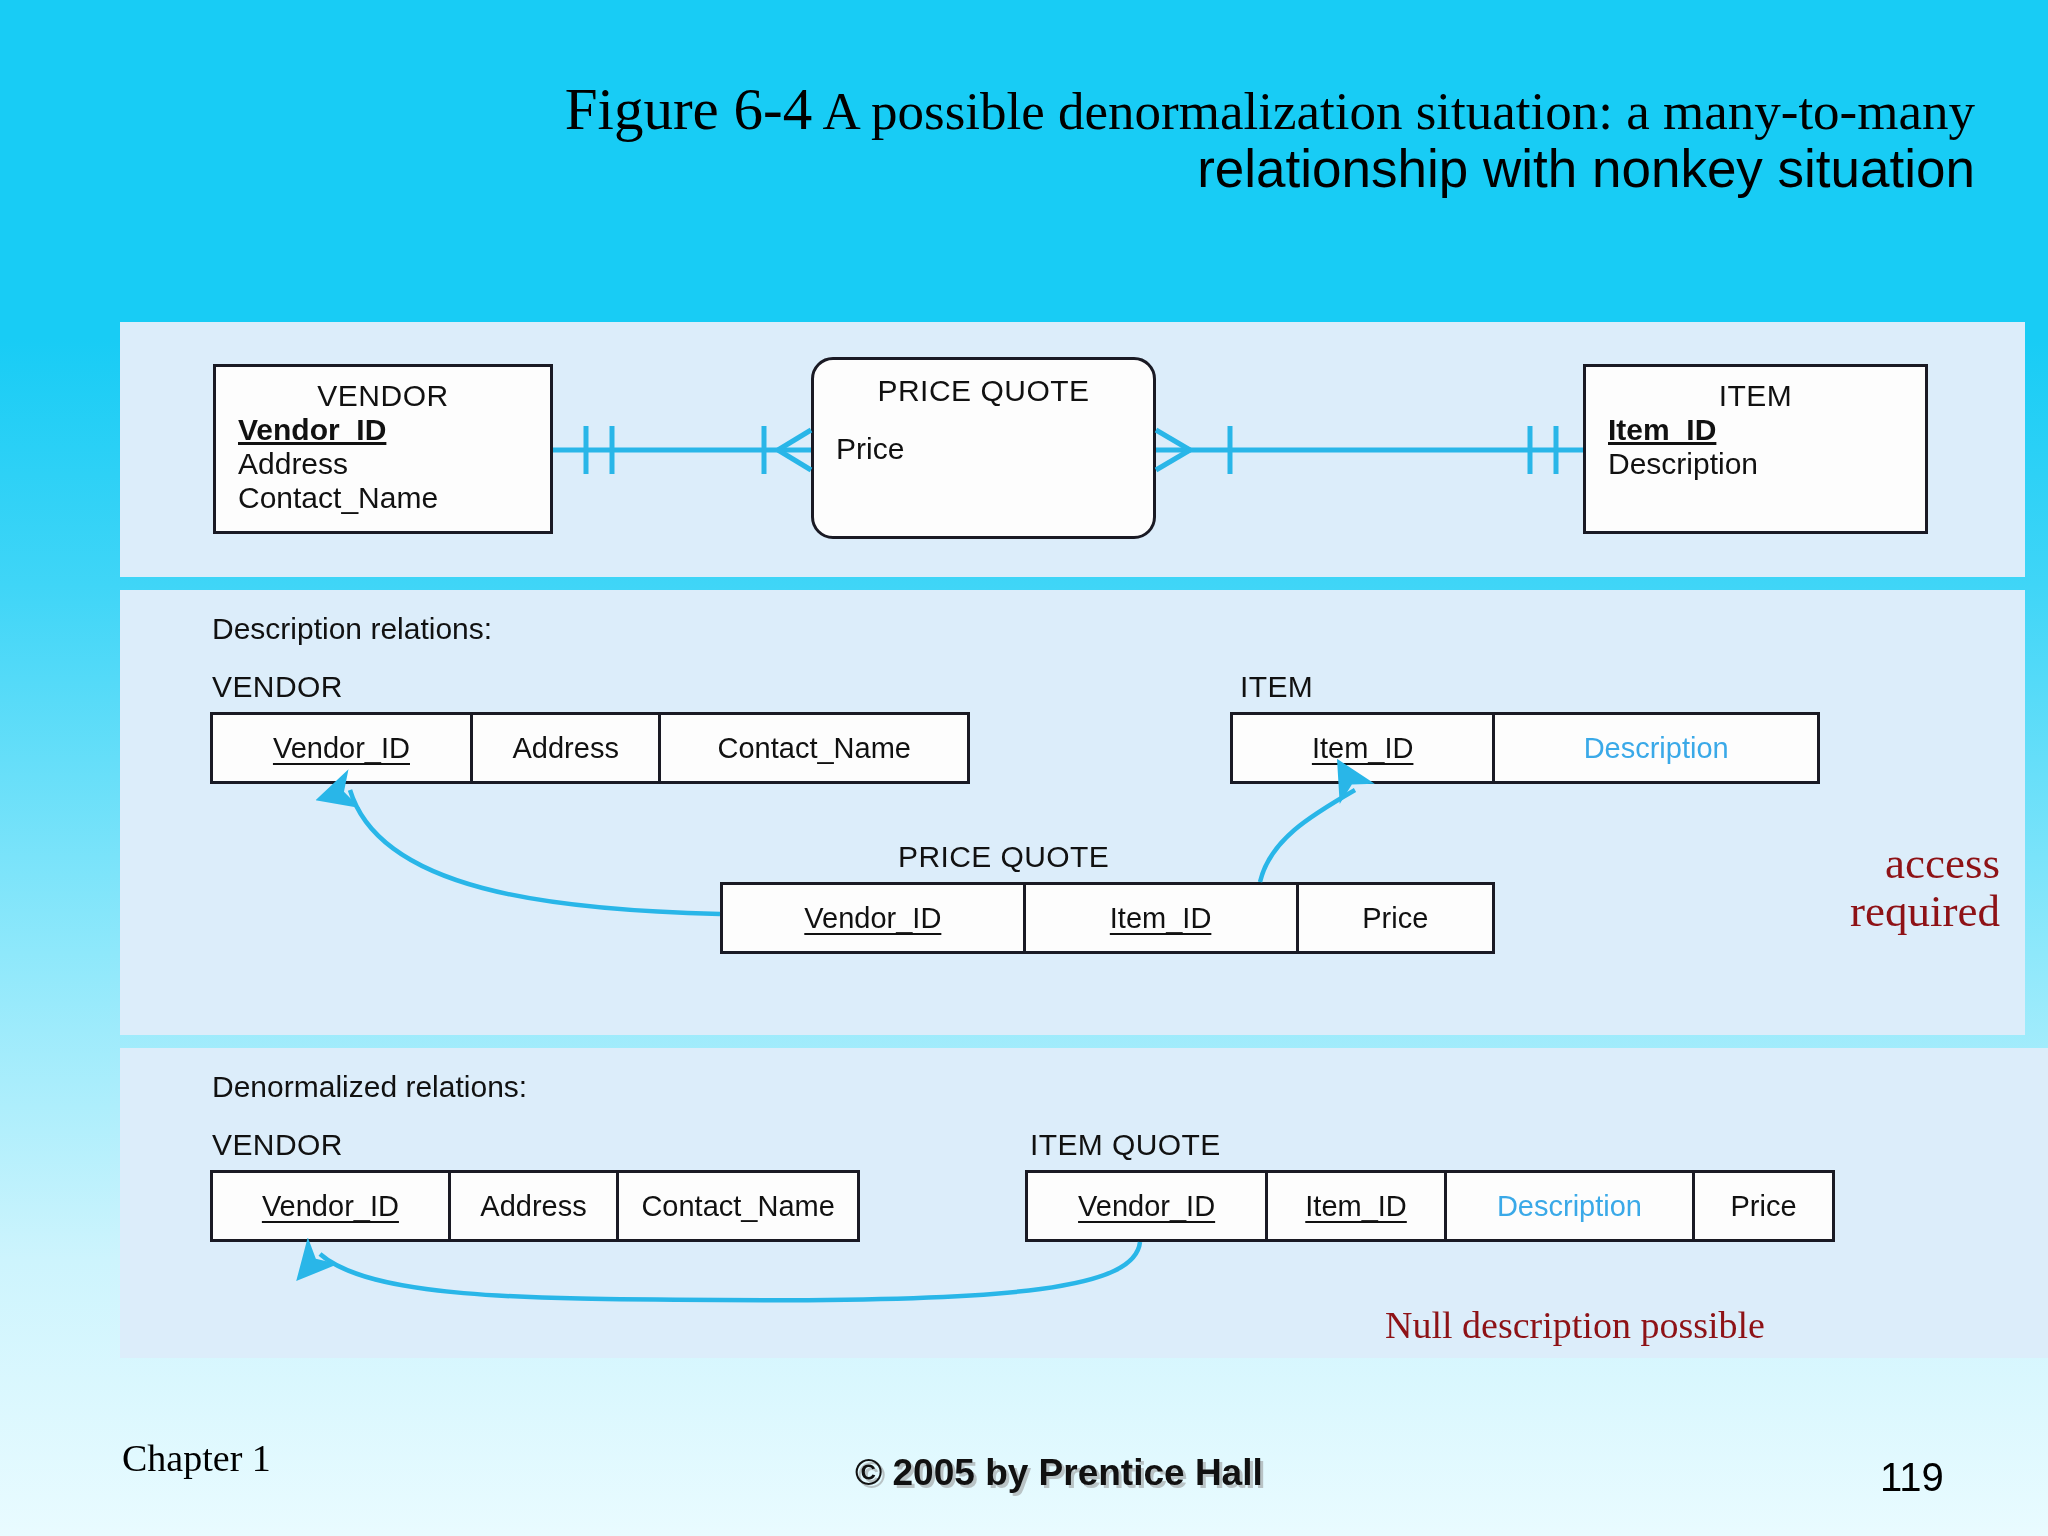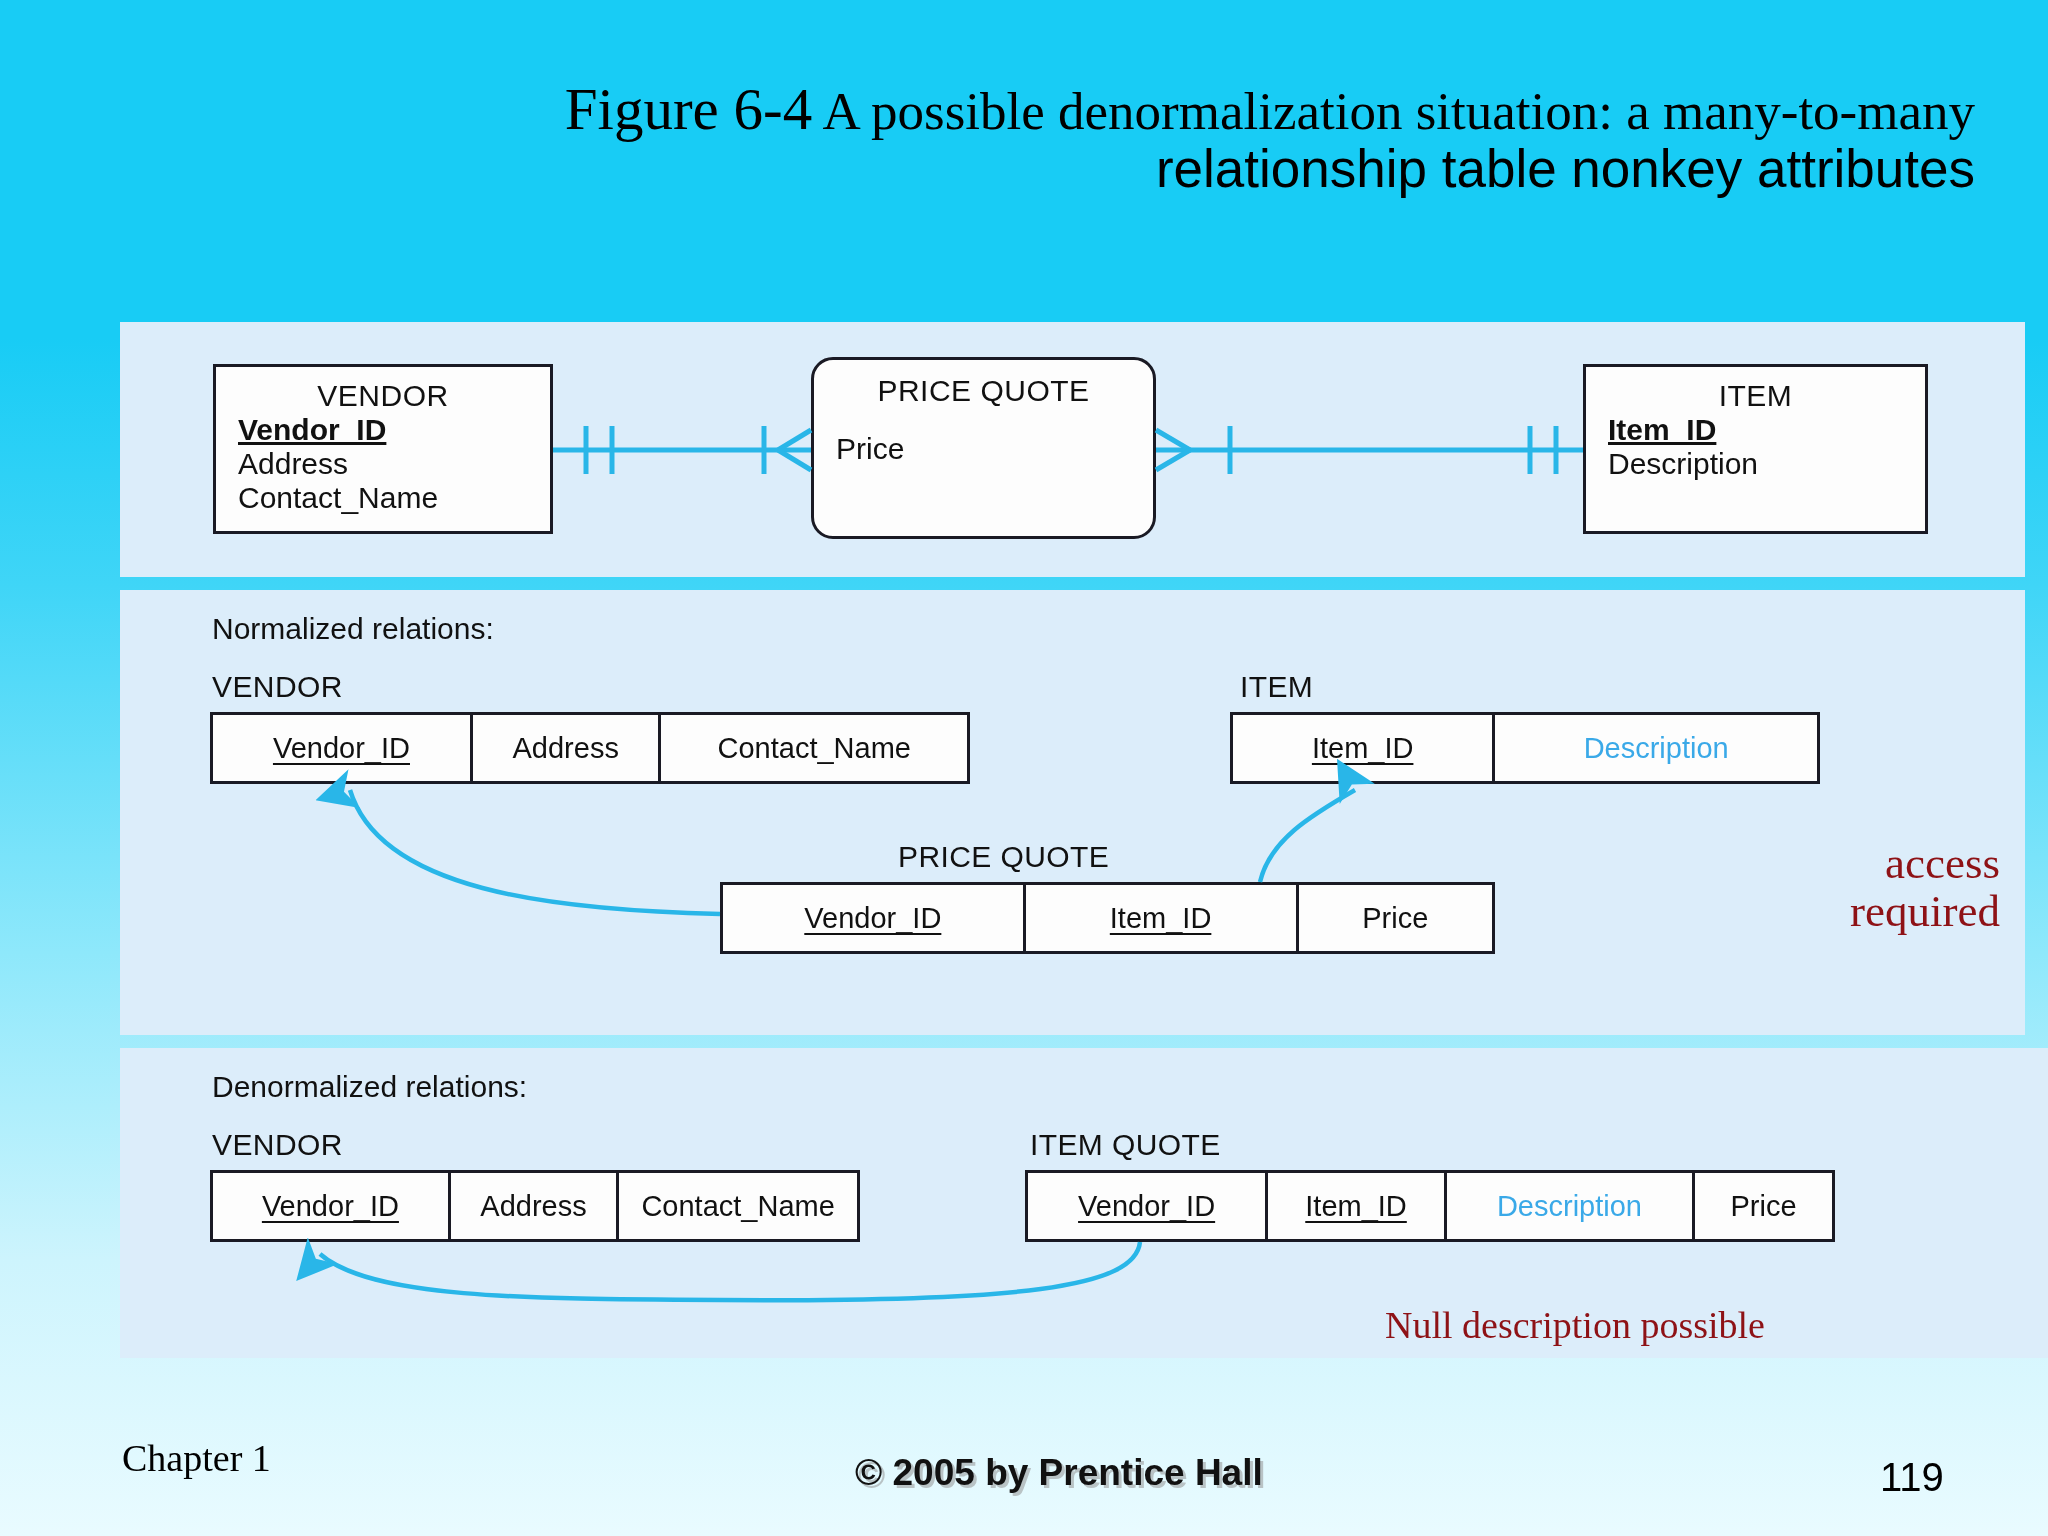--- a/index.html
+++ b/index.html
@@ -84,21 +84,21 @@
     position:absolute;left:1880px;top:1455px;font-size:40px;color:#000;
   }
 </style>
 </head>
 <body>
 
 <div id="title-block">
   <div id="title-line1">
     <span class="fig-label">Figure 6-4</span><span class="fig-rest"> A possible denormalization situation: a many-to-many</span>
   </div>
-  <div id="title-line2">relationship table nonkey attributes</div>
+  <div id="title-line2">relationship with nonkey situation</div>
 </div>
 
 <div class="panel" id="panel-er">
 
   <div class="entity" id="ent-vendor">
     <div class="ent-title">VENDOR</div>
     <div class="attr pk">Vendor_ID</div>
     <div class="attr">Address</div>
     <div class="attr">Contact_Name</div>
   </div>
@@ -129,21 +129,21 @@
       <line x1="1036" y1="148" x2="1070" y2="128"></line>
       <line x1="1110" y1="104" x2="1110" y2="152"></line>
       <line x1="1410" y1="104" x2="1410" y2="152"></line>
       <line x1="1436" y1="104" x2="1436" y2="152"></line>
     </g>
   </svg>
 </div>
 
 <div class="panel" id="panel-norm">
 
-  <div class="section-label" style="left:92px;top:22px;">Normalized relations:</div>
+  <div class="section-label" style="left:92px;top:22px;">Description relations:</div>
 
   <div class="rel-label" style="left:92px;top:80px;">VENDOR</div>
   <div class="reltable" style="left:90px;top:122px;width:760px;height:72px;">
     <div class="relcell key" style="width:262px;">Vendor_ID</div>
     <div class="relcell" style="width:190px;">Address</div>
     <div class="relcell" style="width:308px;">Contact_Name</div>
   </div>
 
   <div class="rel-label" style="left:1120px;top:80px;">ITEM</div>
   <div class="reltable" style="left:1110px;top:122px;width:590px;height:72px;">

